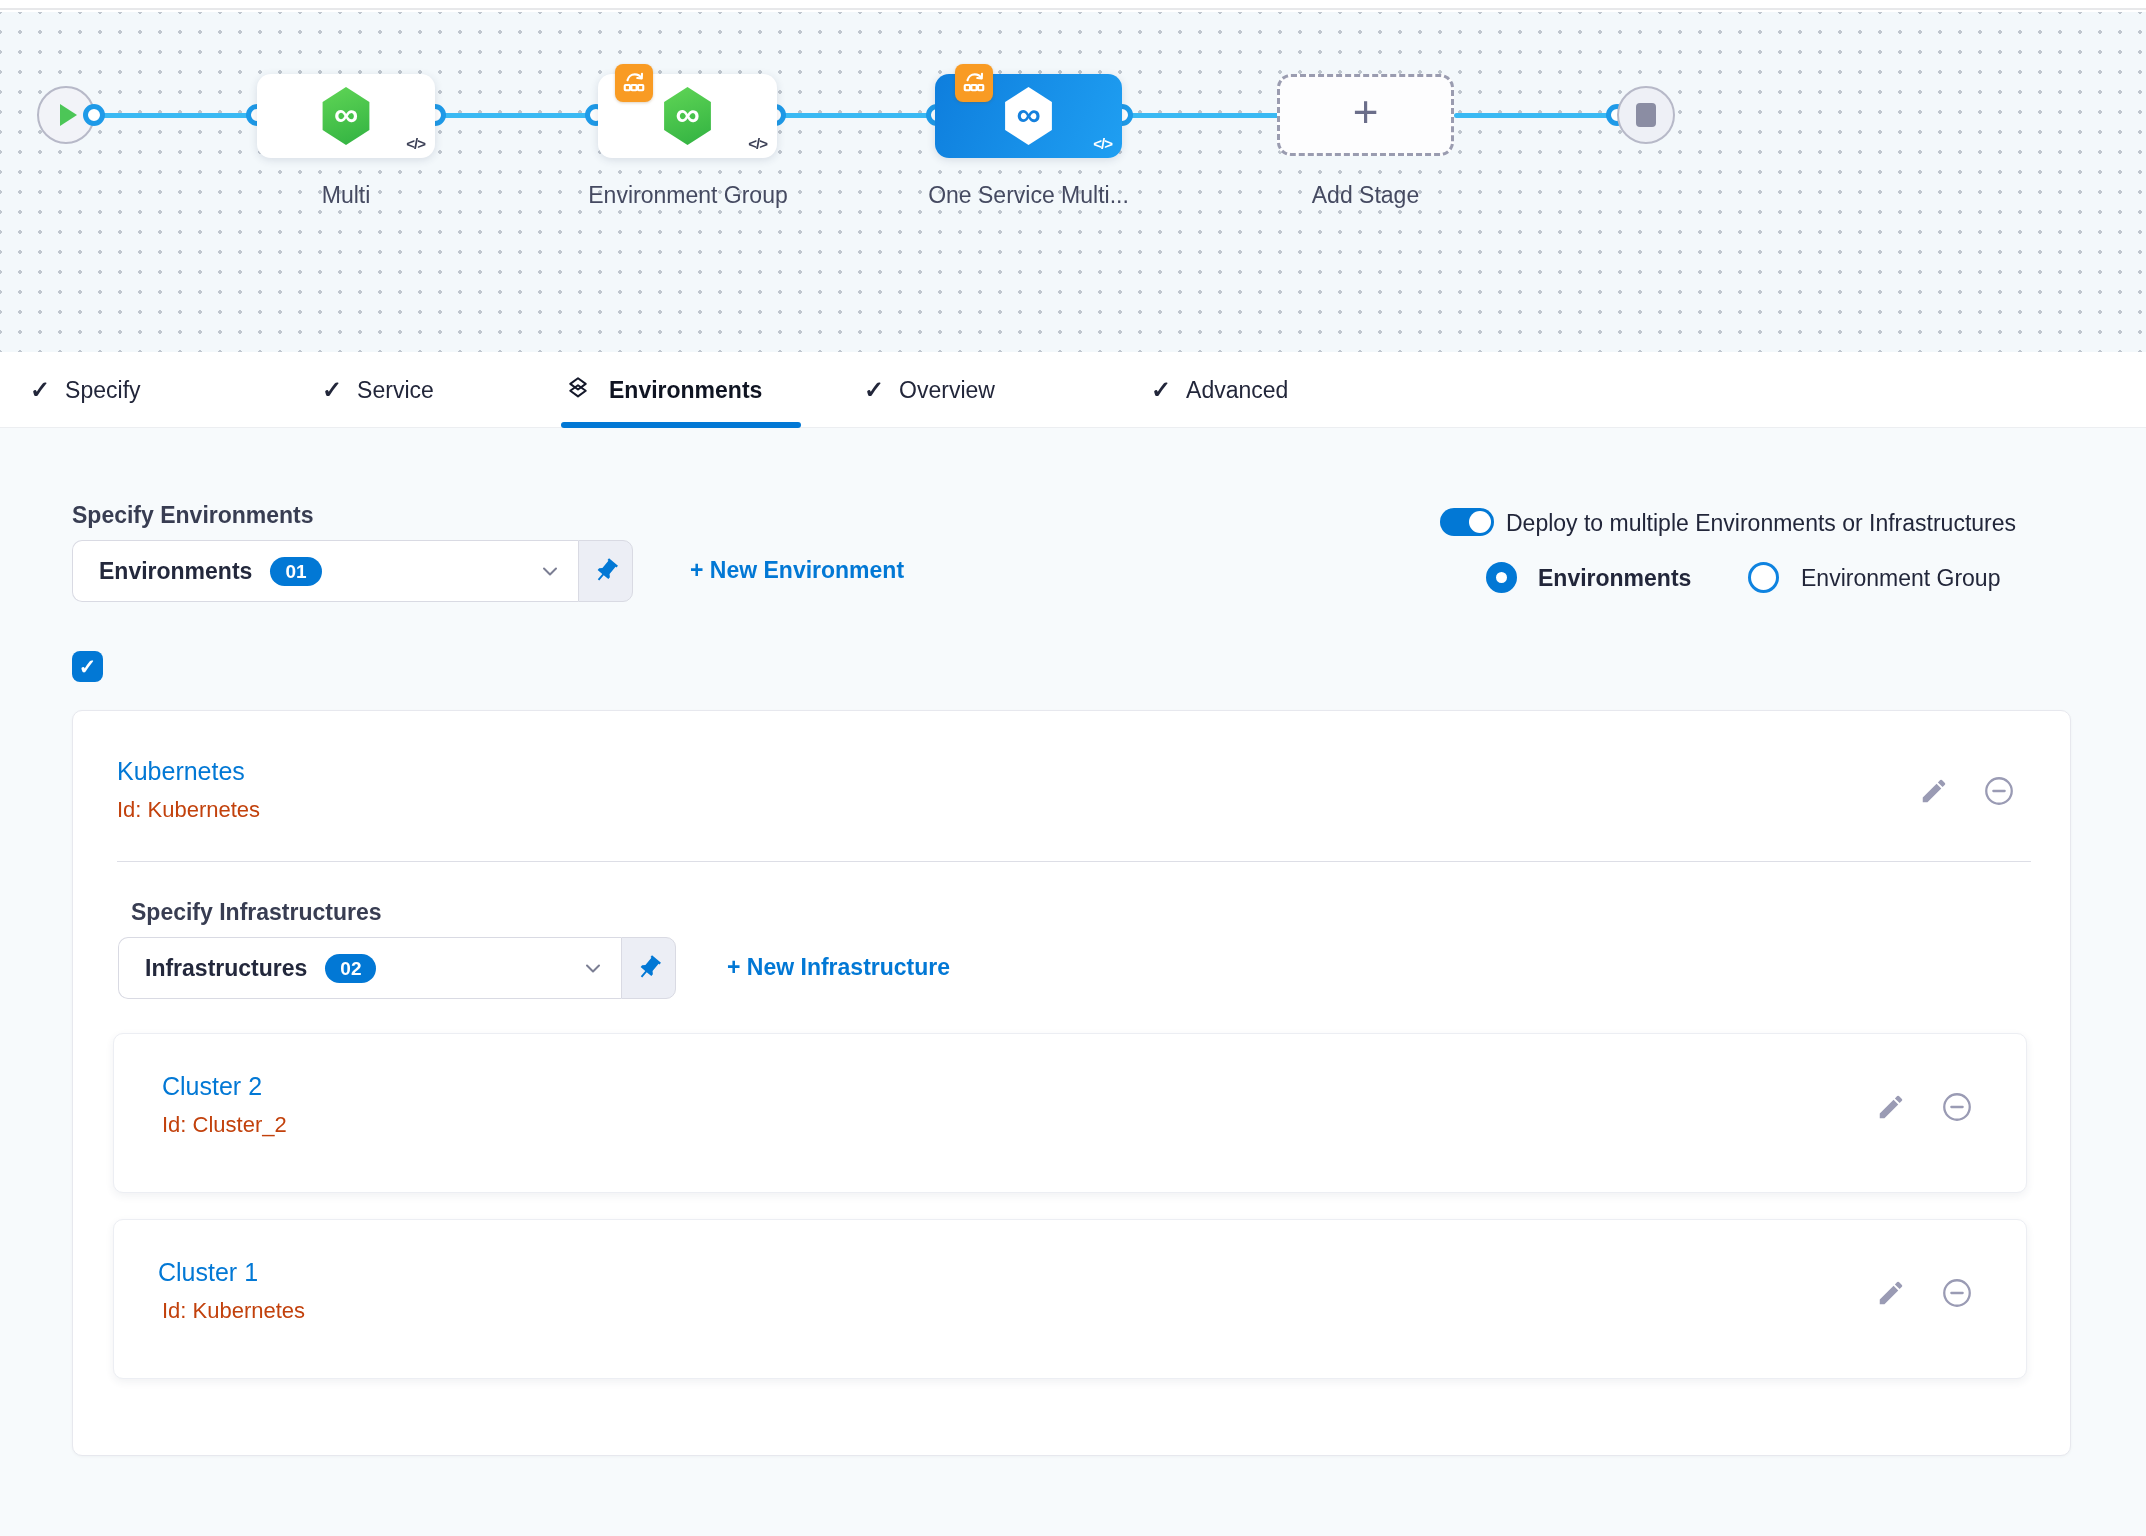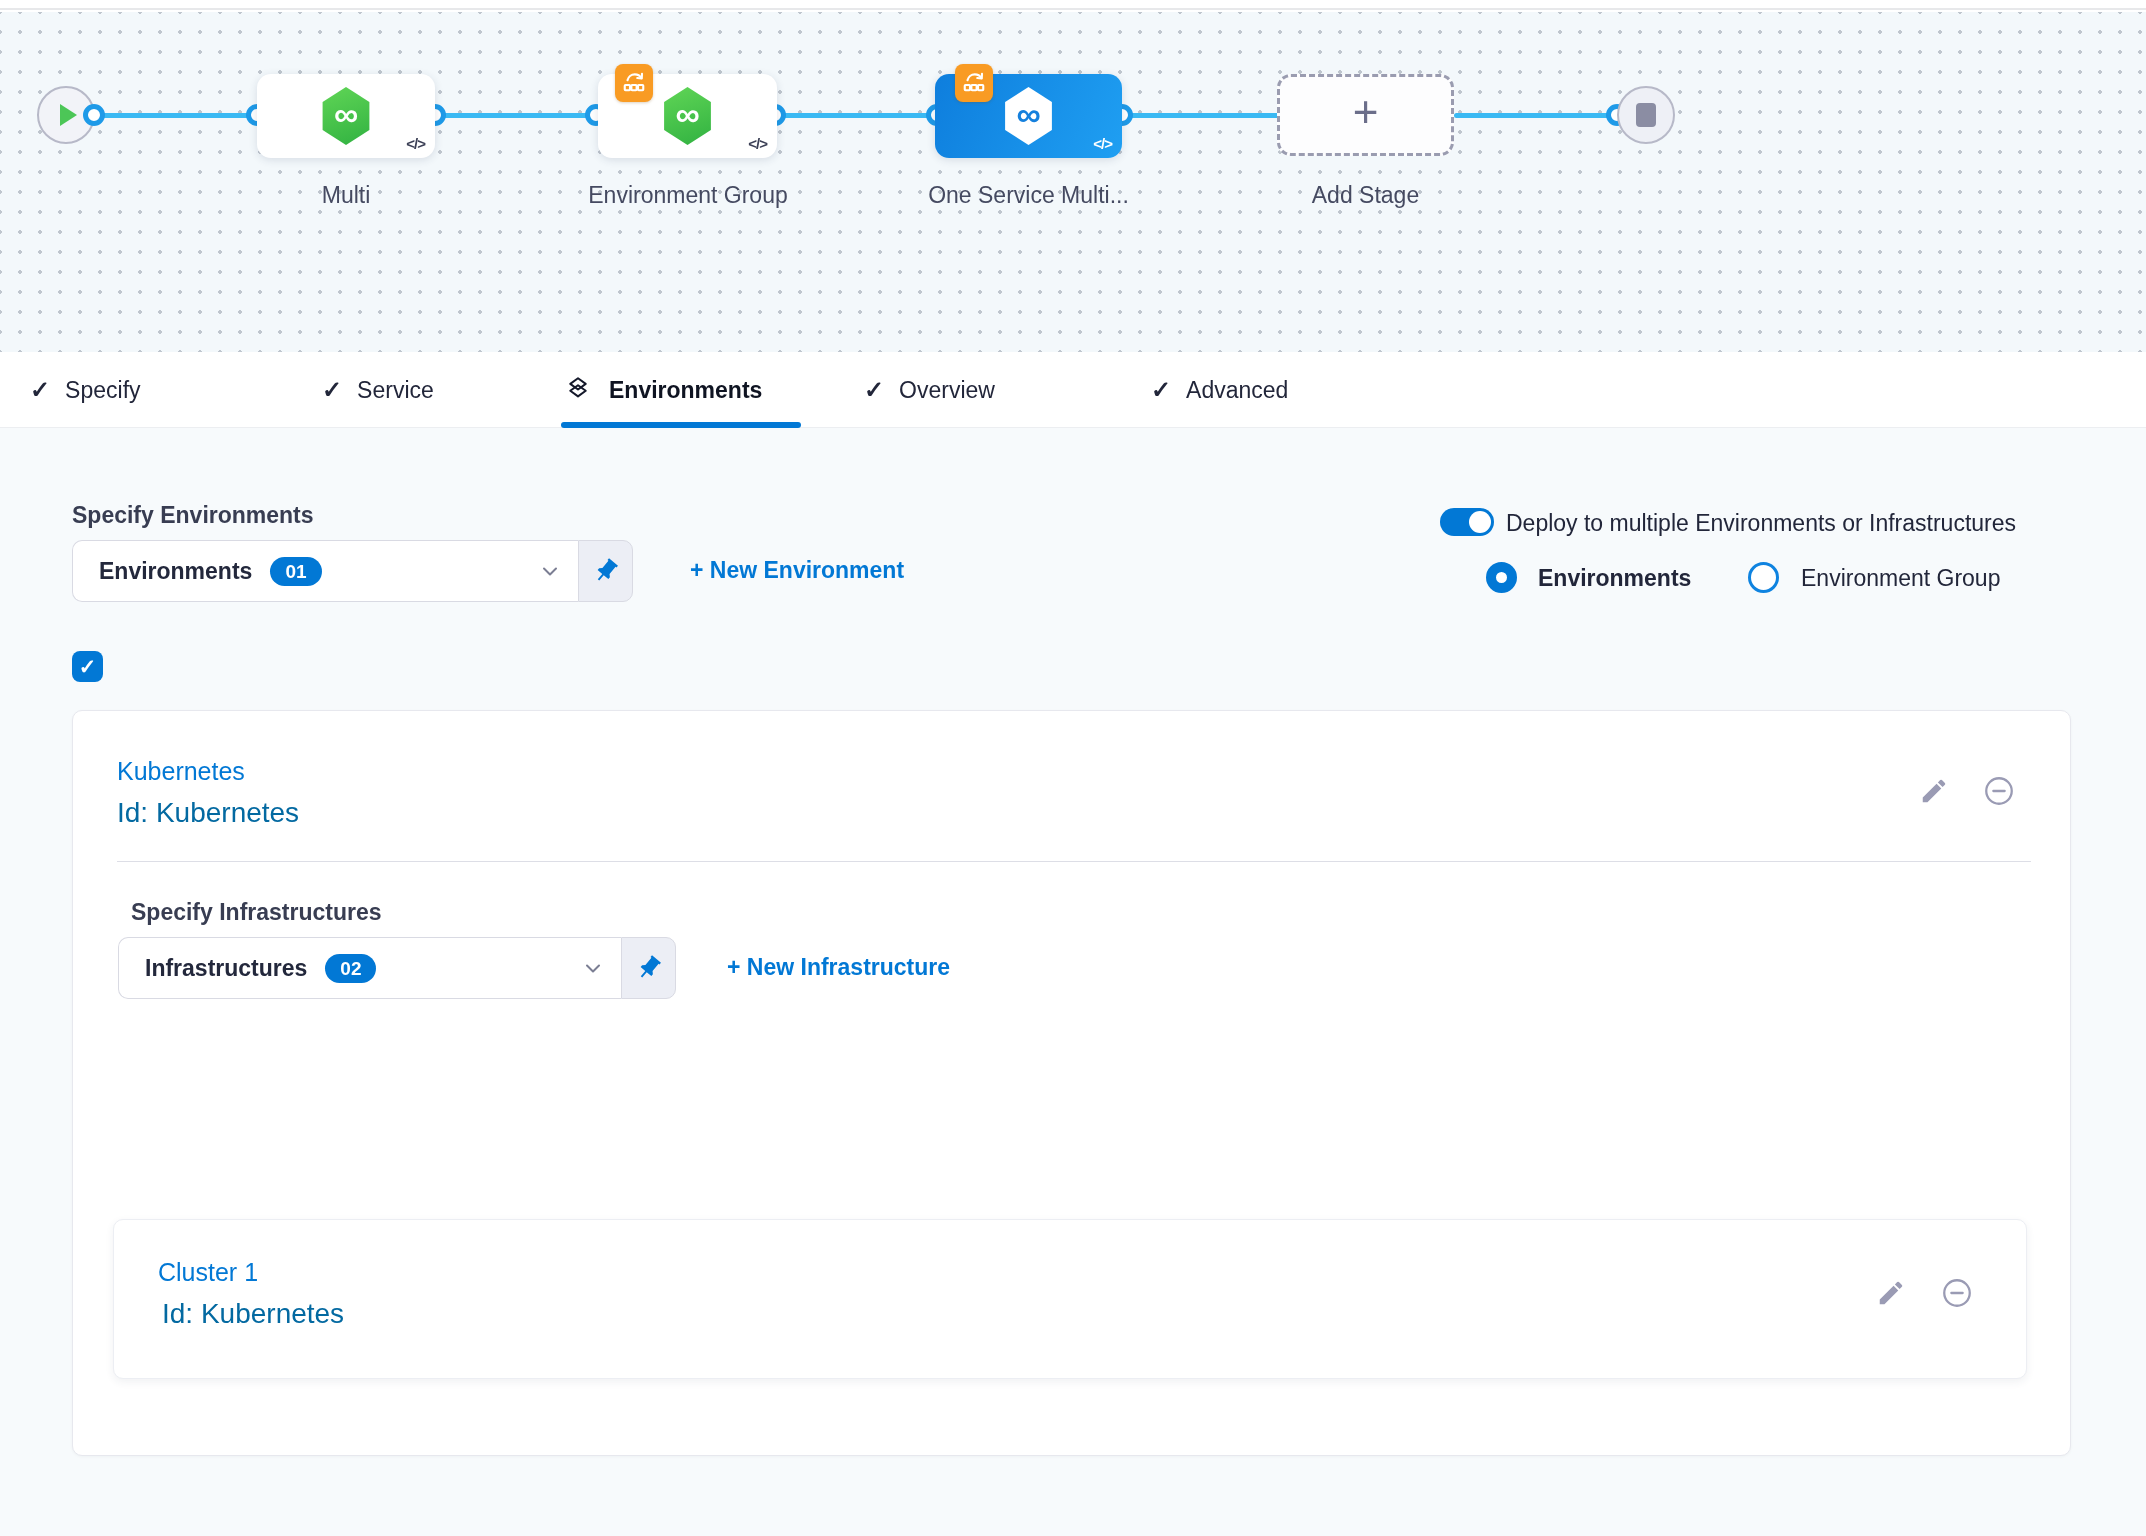--- a/index.html
+++ b/index.html
@@ -77,21 +77,21 @@
   .radio.off { border:3px solid #0f83e0; }
   .radio-label { position:absolute; font-size:23px; color:#22263a; font-weight:600; }
   .radio-label.light { font-weight:500; }
 
   .checkbox { position:absolute; width:31px; height:31px; border-radius:8px; background:#0278d5;
     display:flex; align-items:center; justify-content:center; color:#fff; font-size:21px; font-weight:bold; cursor:pointer; }
 
   .env-card { position:absolute; left:72px; top:710px; width:1999px; height:746px; background:#fff;
     border:1px solid #e7e8ee; border-radius:10px; box-shadow:0 1px 3px rgba(30,40,60,.04); }
   .entity-name { position:absolute; font-size:25px; font-weight:500; color:#0278d5; cursor:pointer; }
-  .entity-id { position:absolute; font-size:28px; color:#0369a1; }
+  .entity-id { position:absolute; font-size:22px; color:#c2410c; }
   .divider { position:absolute; height:1px; background:#dddee6; }
 
   .icon-btn { position:absolute; width:36px; height:36px; display:flex; align-items:center; justify-content:center; cursor:pointer; }
 
   .infra-card { position:absolute; left:40px; width:1914px; height:160px; background:#fff;
     border:1px solid #eceef3; border-radius:10px; box-shadow:0 3px 8px rgba(40,50,80,.07); }
 </style>
 </head>
 <body>
 
@@ -273,20 +273,35 @@
       </div>
       <div class="select-pin">
         <svg class="pin-svg" width="28" height="28" viewBox="0 0 24 24" fill="#0278d5">
           <path d="M16 12V4h1V2H7v2h1v8l-2 2v2h5.2v6h1.6v-6H18v-2l-2-2z"></path>
         </svg>
       </div>
     </div>
 
     <div class="text-link" style="left:654px; top:243px;">+ New Infrastructure</div>
 
+    <div class="infra-card" style="top:322px;">
+      <div class="entity-name" style="left:48px; top:38px;">Cluster 2</div>
+      <div class="entity-id" style="left:48px; top:78px;">Id: Cluster_2</div>
+      <div class="icon-btn" style="left:1759px; top:55px;">
+        <svg width="30" height="30" viewBox="0 0 24 24" fill="#9a9bb4">
+          <path d="M3 17.25V21h3.75L17.81 9.94l-3.75-3.75L3 17.25zM20.71 7.04a.996.996 0 0 0 0-1.41l-2.34-2.34a.996.996 0 0 0-1.41 0l-1.83 1.83 3.75 3.75 1.83-1.83z"></path>
+        </svg>
+      </div>
+      <div class="icon-btn" style="left:1825px; top:55px;">
+        <svg width="34" height="34" viewBox="0 0 24 24" fill="none" stroke="#9a9bb4" stroke-width="1.6" stroke-linecap="round">
+          <circle cx="12" cy="12" r="9"></circle>
+            <path d="M8 12h8"></path>
+        </svg>
+      </div>
+    </div>
 
     <div class="infra-card" style="top:508px;">
       <div class="entity-name" style="left:44px; top:38px;">Cluster 1</div>
       <div class="entity-id" style="left:48px; top:78px;">Id: Kubernetes</div>
       <div class="icon-btn" style="left:1759px; top:55px;">
         <svg width="30" height="30" viewBox="0 0 24 24" fill="#9a9bb4">
           <path d="M3 17.25V21h3.75L17.81 9.94l-3.75-3.75L3 17.25zM20.71 7.04a.996.996 0 0 0 0-1.41l-2.34-2.34a.996.996 0 0 0-1.41 0l-1.83 1.83 3.75 3.75 1.83-1.83z"></path>
         </svg>
       </div>
       <div class="icon-btn" style="left:1825px; top:55px;">

